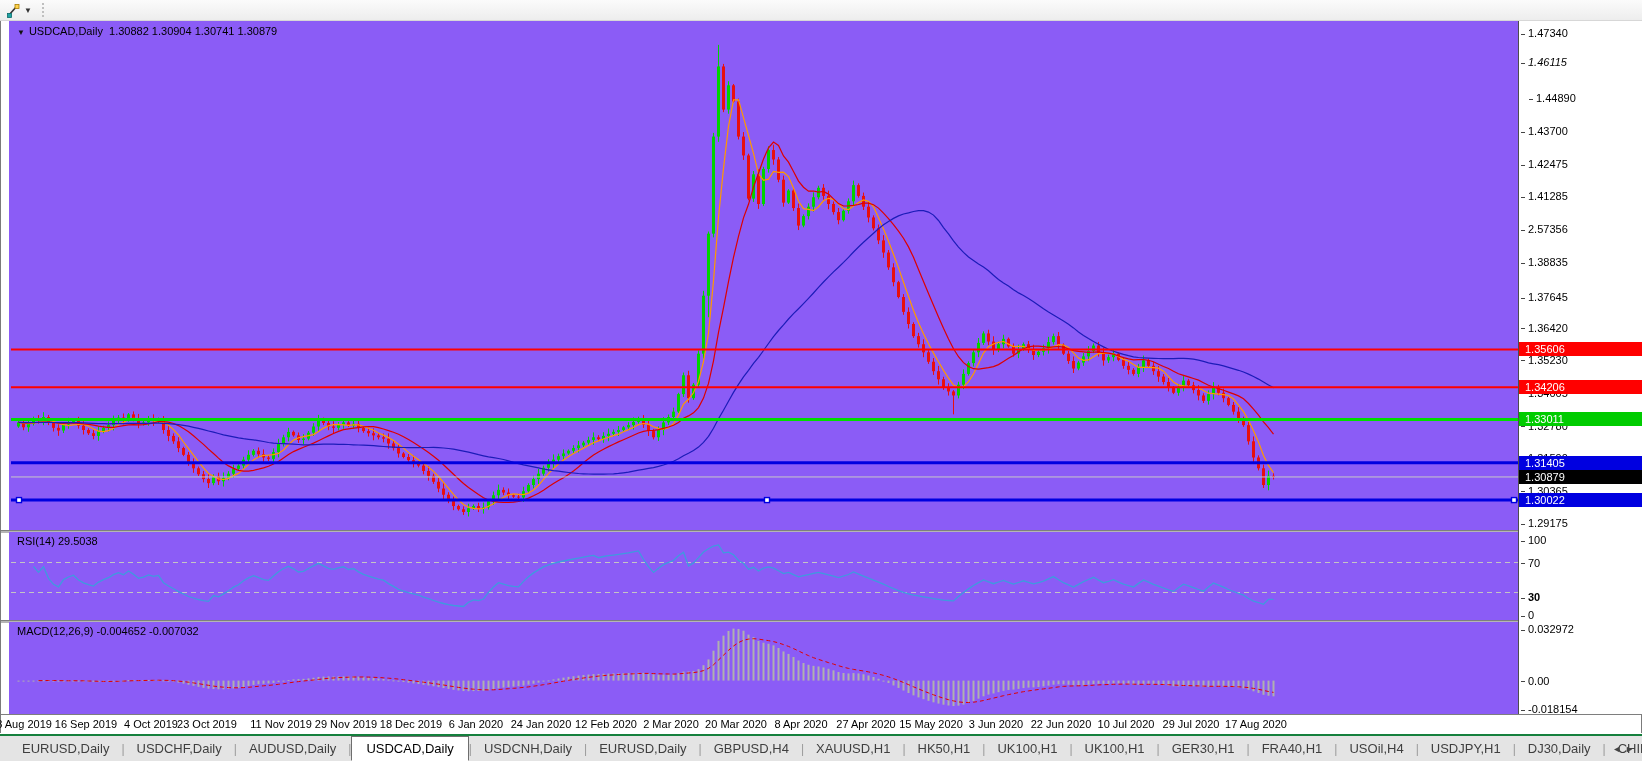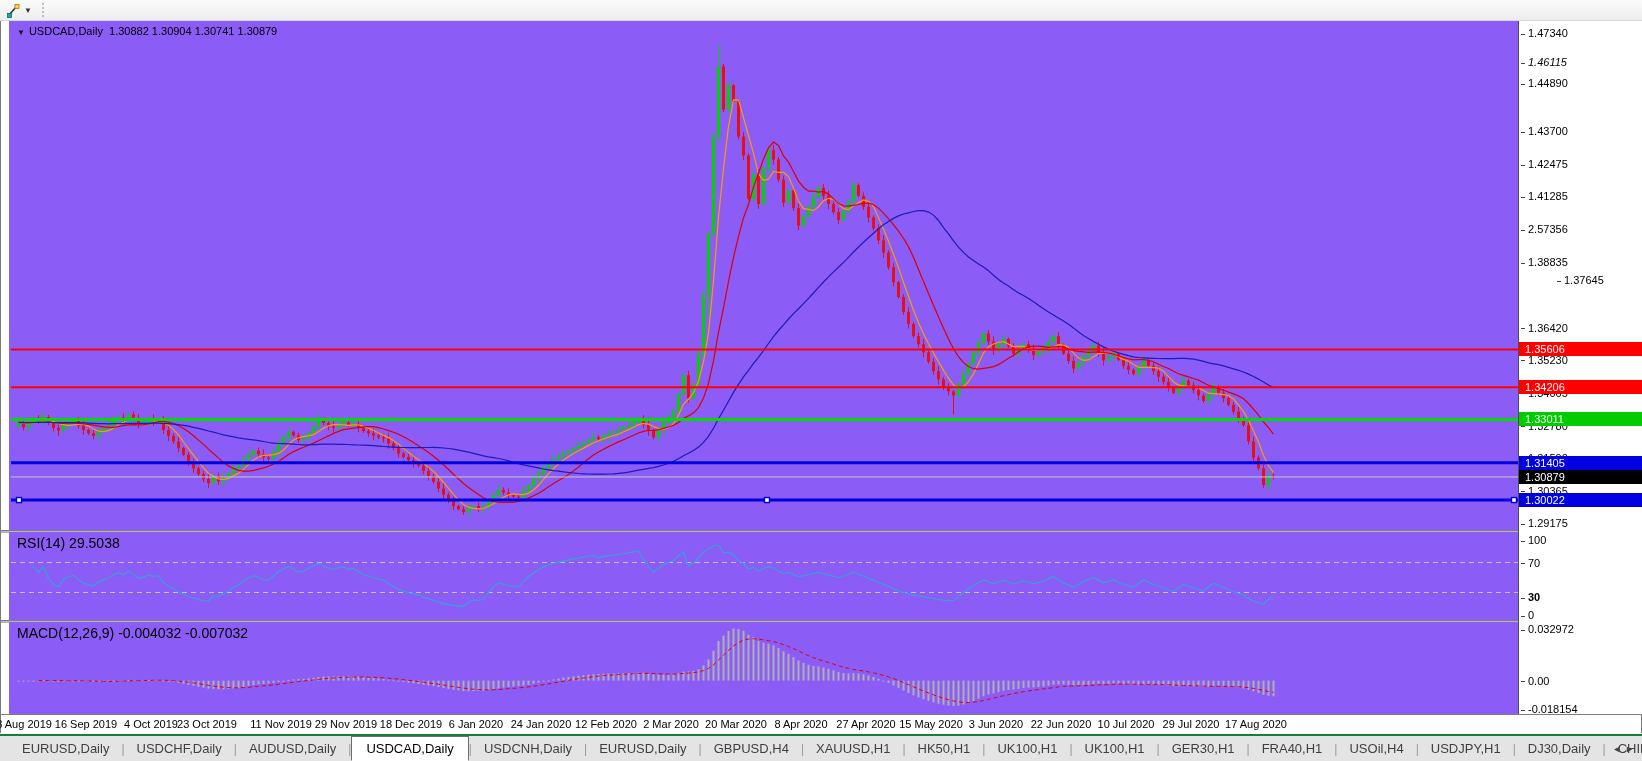--- a/index.html
+++ b/index.html
@@ -22,21 +22,21 @@
   .p-rsi{top:511px;height:88px;}
   .p-macd{top:601px;height:92px;}
   .sep{position:absolute;left:0;width:1642px;height:2px;background:#b5b5b5;border-top:1px solid #7e7e7e;cursor:row-resize;}
   .sep1{top:509px;} .sep2{top:599px;} .sep3{top:693px;height:1px;background:#7e7e7e;border:0;cursor:default;}
   .axis-col{position:absolute;left:1517px;top:0;width:123px;height:693px;background:#fff;border-left:1px solid #4d4d4d;}
   .tick{position:absolute;left:2px;font-size:11px;color:#000;white-space:nowrap;}
   .tick .dash{display:inline-block;width:4px;height:1px;background:#444;vertical-align:middle;margin-right:3px;}
   .tag{position:absolute;left:0;width:118px;padding:1px 2px 1px 6px;font-size:11px;color:#fff;line-height:12px;}
   .chart-title{position:absolute;left:8px;top:4px;font-size:11px;color:#000;z-index:5;}
   .chart-title .tri{font-size:8px;margin-right:4px;color:#111;}
-  .ind-label{position:absolute;left:8px;top:3px;font-size:14px;color:#000;z-index:5;}
+  .ind-label{position:absolute;left:8px;top:3px;font-size:11px;color:#000;z-index:5;}
   .date-strip{position:absolute;left:0;top:694px;width:1517px;height:18px;background:#fff;}
   .date-label{position:absolute;top:3px;transform:translateX(-50%);font-size:11px;color:#000;white-space:nowrap;}
   
   .tabbar{position:absolute;left:0;top:734px;width:1642px;height:27px;background:#e4e4e4;
           border-top:2px solid #15803d;display:flex;align-items:center;padding-left:10px;box-sizing:border-box;}
   .tab{font-size:13px;color:#3f3f3f;padding:3px 12px;cursor:pointer;white-space:nowrap;}
   .tab.active{background:#fff;border:1px solid #6e6e6e;border-bottom:1px solid #fff;color:#000;padding:4px 14px;}
   .tsep{color:#9a9a9a;font-size:12px;}
   .tab-scroll{position:absolute;right:4px;top:8px;font-size:9px;color:#444;letter-spacing:4px;cursor:pointer;}
   svg{display:block;}
@@ -589,21 +589,21 @@
     <svg id="rsi-svg" width="1517" height="88">
         <line x1="2" y1="30.5" x2="1516" y2="30.5" stroke="#c4c4c4" stroke-width="1" stroke-dasharray="5 4"></line>
         <line x1="2" y1="60.5" x2="1516" y2="60.5" stroke="#c4c4c4" stroke-width="1" stroke-dasharray="5 4"></line>
         <polyline points="24.5,34.5 29.5,40.3 34.5,34.8 39.5,46.3 44.5,52.3 49.5,54.9 54.5,47.6 59.5,45.0 64.5,43.2 69.5,48.0 74.5,50.8 79.5,52.6 84.5,54.1 89.5,50.1 94.5,47.7 99.5,45.7 104.5,42.7 109.5,40.6 114.5,42.8 119.5,39.0 124.5,42.3 129.5,46.2 134.5,45.2 139.5,42.9 144.5,44.4 149.5,43.4 154.5,50.7 159.5,54.0 164.5,56.7 169.5,59.6 174.5,62.0 179.5,64.5 184.5,66.0 189.5,67.5 194.5,68.6 199.5,69.4 204.5,63.5 209.5,64.9 214.5,61.9 219.5,58.7 224.5,55.1 229.5,52.8 234.5,48.8 239.5,45.9 244.5,43.6 249.5,45.7 254.5,47.6 259.5,48.4 264.5,44.0 269.5,39.7 274.5,36.5 279.5,34.3 284.5,36.8 289.5,40.0 294.5,39.3 299.5,36.5 304.5,33.8 309.5,31.3 314.5,33.8 319.5,36.4 324.5,37.4 329.5,35.9 334.5,34.8 339.5,37.5 344.5,36.5 349.5,39.9 354.5,42.4 359.5,44.1 364.5,45.7 369.5,47.1 374.5,48.1 379.5,51.6 384.5,54.4 389.5,57.4 394.5,59.1 399.5,60.6 404.5,61.8 409.5,63.0 414.5,65.1 419.5,66.7 424.5,68.5 429.5,70.2 434.5,71.5 439.5,72.6 444.5,73.5 449.5,74.0 454.5,74.5 459.5,70.2 464.5,67.8 469.5,68.6 474.5,67.0 479.5,60.4 484.5,55.0 489.5,50.7 494.5,52.2 499.5,53.7 504.5,54.4 509.5,54.9 514.5,49.4 519.5,44.7 524.5,40.9 529.5,37.9 534.5,34.9 539.5,32.8 544.5,31.4 549.5,30.0 554.5,29.0 559.5,28.0 564.5,27.0 569.5,26.1 574.5,25.1 579.5,24.2 584.5,23.4 589.5,25.7 594.5,24.5 599.5,23.7 604.5,23.1 609.5,22.4 614.5,21.6 619.5,20.9 624.5,19.9 629.5,18.9 634.5,27.5 639.5,34.7 644.5,40.4 649.5,36.2 654.5,32.6 659.5,30.4 664.5,28.5 669.5,23.7 674.5,20.3 679.5,34.0 684.5,30.9 689.5,25.6 694.5,20.0 699.5,16.8 704.5,14.0 709.5,12.9 714.5,20.9 719.5,20.1 724.5,22.8 729.5,28.5 734.5,31.3 739.5,37.2 744.5,35.3 749.5,39.0 754.5,36.2 759.5,34.8 764.5,36.1 769.5,38.7 774.5,41.6 779.5,40.4 784.5,42.6 789.5,44.8 794.5,43.7 799.5,42.6 804.5,41.4 809.5,40.3 814.5,41.6 819.5,42.9 824.5,44.2 829.5,45.6 834.5,44.0 839.5,42.5 844.5,40.0 849.5,42.1 854.5,44.2 859.5,46.2 864.5,48.1 869.5,50.2 874.5,52.2 879.5,54.5 884.5,56.6 889.5,58.6 894.5,60.4 899.5,61.8 904.5,63.1 909.5,63.9 914.5,64.8 919.5,65.7 924.5,66.6 929.5,67.4 934.5,68.1 939.5,68.5 944.5,68.9 949.5,64.6 954.5,60.6 959.5,56.9 964.5,53.5 969.5,50.6 974.5,47.9 979.5,49.9 984.5,51.7 989.5,50.0 994.5,48.4 999.5,50.3 1004.5,52.1 1009.5,50.5 1014.5,48.8 1019.5,50.4 1024.5,51.9 1029.5,50.6 1034.5,49.2 1039.5,46.8 1044.5,44.6 1049.5,47.7 1054.5,50.7 1059.5,52.9 1064.5,55.1 1069.5,52.4 1074.5,49.7 1079.5,47.5 1084.5,45.3 1089.5,48.1 1094.5,50.7 1099.5,49.3 1104.5,47.7 1109.5,50.1 1114.5,52.2 1119.5,53.6 1124.5,55.0 1129.5,51.4 1134.5,48.0 1139.5,50.2 1144.5,52.3 1149.5,54.2 1154.5,56.0 1159.5,57.8 1164.5,59.4 1169.5,55.7 1174.5,52.2 1179.5,53.9 1184.5,55.7 1189.5,57.5 1194.5,59.2 1199.5,55.0 1204.5,51.1 1209.5,53.2 1214.5,55.2 1219.5,57.5 1224.5,59.5 1229.5,61.4 1234.5,63.1 1239.5,66.5 1244.5,69.1 1249.5,70.5 1254.5,72.3 1259.5,67.3 1264.5,67.4 " fill="none" stroke="#3e9bde" stroke-width="1.3"></polyline>
       </svg>
   </div>
 
   <div class="sep sep2"></div>
 
   <div class="panel p-macd">
-    <div class="ind-label">MACD(12,26,9) -0.004032 -0.007032</div>
+    <div class="ind-label">MACD(12,26,9) -0.004652 -0.007032</div>
     <svg id="macd-svg" width="1517" height="92">
         <rect x="8.5" y="58.60118" width="2" height="1" fill="#b0b0b0"></rect>
         <rect x="13.5" y="58.60118" width="2" height="1" fill="#b0b0b0"></rect>
         <rect x="18.5" y="58.60118" width="2" height="1" fill="#b0b0b0"></rect>
         <rect x="23.5" y="58.59350463106449" width="2" height="1" fill="#b0b0b0"></rect>
         <rect x="28.5" y="58.49012990280172" width="2" height="1" fill="#b0b0b0"></rect>
         <rect x="33.5" y="58.26059186894576" width="2" height="1" fill="#b0b0b0"></rect>
         <rect x="38.5" y="58.35929099491084" width="2" height="1" fill="#b0b0b0"></rect>
         <rect x="43.5" y="58.60118" width="2" height="1" fill="#b0b0b0"></rect>
         <rect x="48.5" y="58.60118" width="2" height="1" fill="#b0b0b0"></rect>
@@ -852,27 +852,27 @@
         <rect x="1263.5" y="58.60118" width="2" height="15.715573605145877" fill="#b0b0b0"></rect>
         <polyline points="29.5,58.6 34.5,58.6 39.5,58.5 44.5,58.5 49.5,58.6 54.5,58.7 59.5,58.8 64.5,58.7 69.5,58.8 74.5,58.8 79.5,59.0 84.5,59.1 89.5,59.3 94.5,59.4 99.5,59.5 104.5,59.4 109.5,59.3 114.5,59.1 119.5,58.9 124.5,58.7 129.5,58.6 134.5,58.5 139.5,58.4 144.5,58.3 149.5,58.2 154.5,58.3 159.5,58.4 164.5,58.7 169.5,59.1 174.5,59.6 179.5,60.2 184.5,60.9 189.5,61.7 194.5,62.5 199.5,63.3 204.5,64.1 209.5,64.7 214.5,65.2 219.5,65.6 224.5,65.8 229.5,65.8 234.5,65.6 239.5,65.3 244.5,64.8 249.5,64.3 254.5,63.8 259.5,63.4 264.5,62.9 269.5,62.3 274.5,61.7 279.5,60.9 284.5,60.2 289.5,59.6 294.5,59.0 299.5,58.5 304.5,58.0 309.5,57.4 314.5,56.8 319.5,56.3 324.5,56.0 329.5,55.6 334.5,55.4 339.5,55.2 344.5,55.0 349.5,55.0 354.5,55.0 359.5,55.1 364.5,55.3 369.5,55.5 374.5,55.8 379.5,56.2 384.5,56.6 389.5,57.1 394.5,57.7 399.5,58.3 404.5,58.9 409.5,59.5 414.5,60.2 419.5,60.8 424.5,61.5 429.5,62.2 434.5,63.0 439.5,63.8 444.5,64.6 449.5,65.4 454.5,66.1 459.5,66.7 464.5,67.2 469.5,67.6 474.5,67.8 479.5,67.9 484.5,67.8 489.5,67.5 494.5,67.1 499.5,66.7 504.5,66.3 509.5,65.9 514.5,65.4 519.5,64.9 524.5,64.2 529.5,63.5 534.5,62.7 539.5,61.9 544.5,61.0 549.5,60.1 554.5,59.2 559.5,58.3 564.5,57.5 569.5,56.7 574.5,56.0 579.5,55.3 584.5,54.7 589.5,54.1 594.5,53.6 599.5,53.2 604.5,52.9 609.5,52.5 614.5,52.2 619.5,52.0 624.5,51.8 629.5,51.5 634.5,51.4 639.5,51.4 644.5,51.6 649.5,51.8 654.5,51.9 659.5,52.0 664.5,52.1 669.5,51.9 674.5,51.4 679.5,51.0 684.5,50.6 689.5,49.9 694.5,48.6 699.5,46.4 704.5,42.8 709.5,38.0 714.5,33.2 719.5,28.3 724.5,24.0 729.5,20.6 734.5,18.2 739.5,17.1 744.5,16.7 749.5,17.1 754.5,17.9 759.5,18.6 764.5,19.6 769.5,20.9 774.5,22.6 779.5,24.4 784.5,26.6 789.5,28.9 794.5,31.4 799.5,33.6 804.5,35.7 809.5,37.4 814.5,39.0 819.5,40.6 824.5,42.1 829.5,43.7 834.5,45.2 839.5,46.4 844.5,47.4 849.5,48.2 854.5,49.0 859.5,49.9 864.5,50.9 869.5,52.1 874.5,53.4 879.5,54.9 884.5,56.6 889.5,58.5 894.5,60.5 899.5,62.6 904.5,64.8 909.5,66.9 914.5,69.0 919.5,70.9 924.5,72.8 929.5,74.6 934.5,76.2 939.5,77.7 944.5,78.9 949.5,79.9 954.5,80.4 959.5,80.5 964.5,80.2 969.5,79.5 974.5,78.5 979.5,77.3 984.5,76.1 989.5,74.9 994.5,73.7 999.5,72.6 1004.5,71.6 1009.5,70.6 1014.5,69.7 1019.5,68.9 1024.5,68.2 1029.5,67.5 1034.5,66.9 1039.5,66.3 1044.5,65.6 1049.5,64.9 1054.5,64.4 1059.5,64.1 1064.5,63.9 1069.5,63.8 1074.5,63.7 1079.5,63.5 1084.5,63.2 1089.5,62.9 1094.5,62.7 1099.5,62.5 1104.5,62.3 1109.5,62.2 1114.5,62.1 1119.5,62.1 1124.5,62.2 1129.5,62.3 1134.5,62.3 1139.5,62.3 1144.5,62.3 1149.5,62.4 1154.5,62.5 1159.5,62.7 1164.5,63.0 1169.5,63.3 1174.5,63.5 1179.5,63.6 1184.5,63.8 1189.5,63.9 1194.5,64.1 1199.5,64.3 1204.5,64.3 1209.5,64.3 1214.5,64.3 1219.5,64.4 1224.5,64.6 1229.5,64.8 1234.5,65.1 1239.5,65.6 1244.5,66.4 1249.5,67.3 1254.5,68.4 1259.5,69.5 1264.5,70.4 " fill="none" stroke="#e00000" stroke-width="1" stroke-dasharray="4 3"></polyline>
       </svg>
   </div>
 
   <div class="sep sep3"></div>
 
   <div class="axis-col" id="axis-col">
       <div class="tick" style="top: 6px;"><span class="dash"></span><span>1.47340</span></div>
       <div class="tick" style="top: 35px; font-style: italic;"><span class="dash"></span><span>1.46115</span></div>
-      <div class="tick" style="top: 56px;"><span class="dash"></span><span>1.44890</span></div>
+      <div class="tick" style="top: 71px; margin-left: 8px;"><span class="dash"></span><span>1.44890</span></div>
       <div class="tick" style="top: 104.171px;"><span class="dash"></span><span>1.43700</span></div>
       <div class="tick" style="top: 137.209px;"><span class="dash"></span><span>1.42475</span></div>
       <div class="tick" style="top: 169.303px;"><span class="dash"></span><span>1.41285</span></div>
       <div class="tick" style="top: 202.342px;"><span class="dash"></span><span>2.57356</span></div>
       <div class="tick" style="top: 235.38px;"><span class="dash"></span><span>1.38835</span></div>
-      <div class="tick" style="top: 253px; margin-left: 36px;"><span class="dash"></span><span>1.37645</span></div>
+      <div class="tick" style="top: 270px;"><span class="dash"></span><span>1.37645</span></div>
       <div class="tick" style="top: 300.512px;"><span class="dash"></span><span>1.36420</span></div>
       <div class="tick" style="top: 332.607px;"><span class="dash"></span><span>1.35230</span></div>
       <div class="tick" style="top: 365.645px;"><span class="dash"></span><span>1.34005</span></div>
       <div class="tick" style="top: 398.683px;"><span class="dash"></span><span>1.32780</span></div>
       <div class="tick" style="top: 430.777px;"><span class="dash"></span><span>1.31590</span></div>
       <div class="tick" style="top: 463.816px;"><span class="dash"></span><span>1.30365</span></div>
       <div class="tick" style="top: 495.91px;"><span class="dash"></span><span>1.29175</span></div>
       <div class="tick" style="top: 513px;"><span class="dash"></span><span>100</span></div>
       <div class="tick" style="top: 535.5px;"><span class="dash"></span><span>70</span></div>
       <div class="tick" style="top: 570px; font-weight: bold;"><span class="dash"></span><span>30</span></div>

